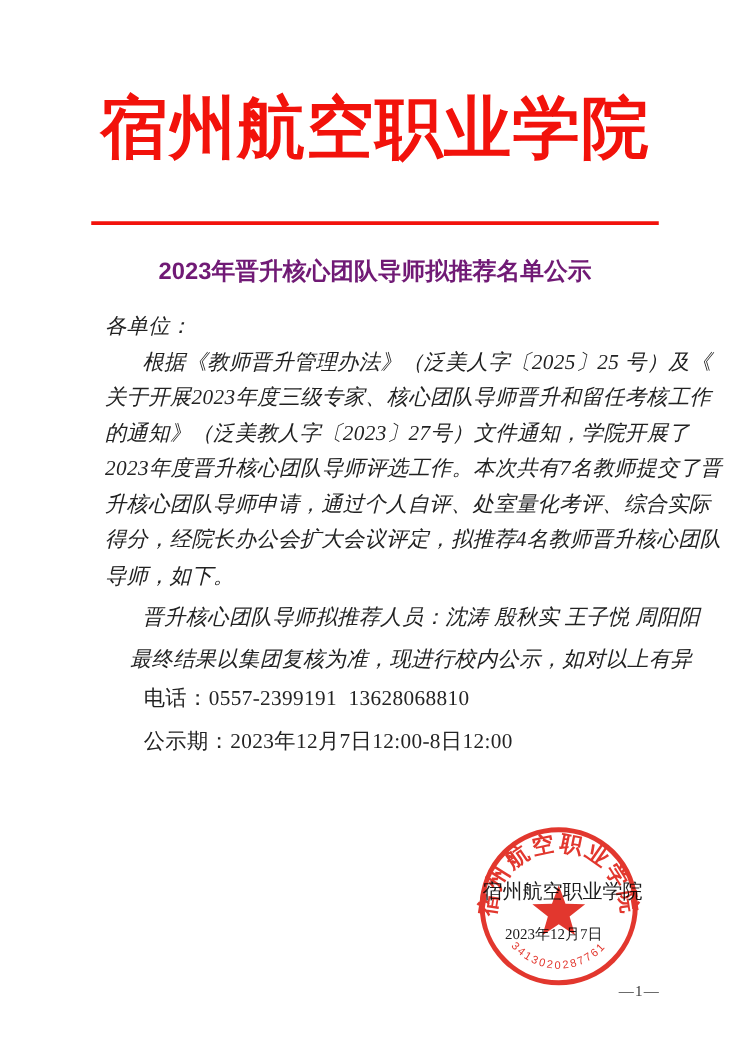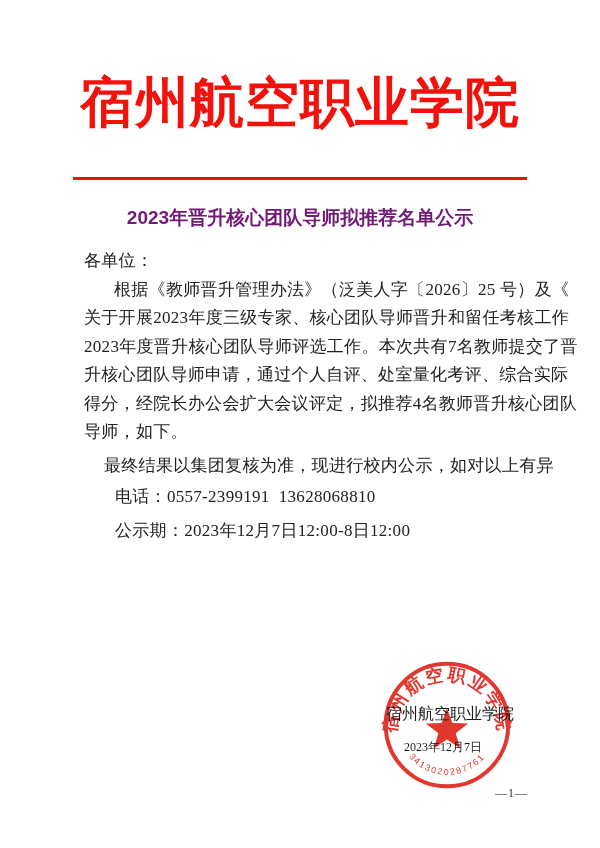--- a/index.html
+++ b/index.html
@@ -32,20 +32,21 @@
   }
   .body-block {
     position:absolute; top:247px; left:84px; width:446px;
     font-size:17px;
     color:#222;
   }
   .bodyline {
     height:28.5px; line-height:28.5px;
     white-space:nowrap;
     letter-spacing:0.3px;
+    font-style:italic;
   }
   .indent-2 { padding-left:30px; }
   .indent-1 { padding-left:20px; }
   .gap-top  { margin-top:5px; }
   .contact-line {
     height:34px; line-height:34px;
     padding-left:31px;
     white-space:pre;
     letter-spacing:0.3px;
   }
@@ -79,26 +80,28 @@
 <div class="page">
 
   <h1 class="org-header" style="color: rgb(242, 18, 11);">宿州航空职业学院</h1>
 
   <div class="red-rule" style="background: rgb(242, 18, 11);"></div>
 
   <h2 class="doc-title">2023年晋升核心团队导师拟推荐名单公示</h2>
 
   <div class="body-block">
     <div class="bodyline">各单位：</div>
-    <div class="bodyline indent-2">根据《教师晋升管理办法》（泛美人字〔2026〕25 号）及《</div>
+    <div class="bodyline indent-2">根据《教师晋升管理办法》（泛美人字〔2025〕25 号）及《</div>
     <div class="bodyline">关于开展2023年度三级专家、核心团队导师晋升和留任考核工作</div>
+    <div class="bodyline">的通知》（泛美教人字〔2023〕27号）文件通知，学院开展了</div>
     <div class="bodyline">2023年度晋升核心团队导师评选工作。本次共有7名教师提交了晋</div>
     <div class="bodyline">升核心团队导师申请，通过个人自评、处室量化考评、综合实际</div>
     <div class="bodyline">得分，经院长办公会扩大会议评定，拟推荐4名教师晋升核心团队</div>
     <div class="bodyline">导师，如下。</div>
+    <div class="bodyline indent-2 gap-top">晋升核心团队导师拟推荐人员：沈涛 殷秋实 王子悦 周阳阳</div>
     <div class="bodyline indent-1 gap-top">最终结果以集团复核为准，现进行校内公示，如对以上有异</div>
 
     <div class="contact-line"><span>电话：</span><span class="contact-value">0557-2399191  13628068810</span></div>
     <div class="contact-line"><span>公示期：</span><span class="contact-value">2023年12月7日12:00-8日12:00</span></div>
   </div>
 
   <div class="signature-org">宿州航空职业学院</div>
   <div class="signature-date">2023年12月7日</div>
 
   <svg class="seal" viewBox="0 0 160 160" xmlns="http://www.w3.org/2000/svg">

